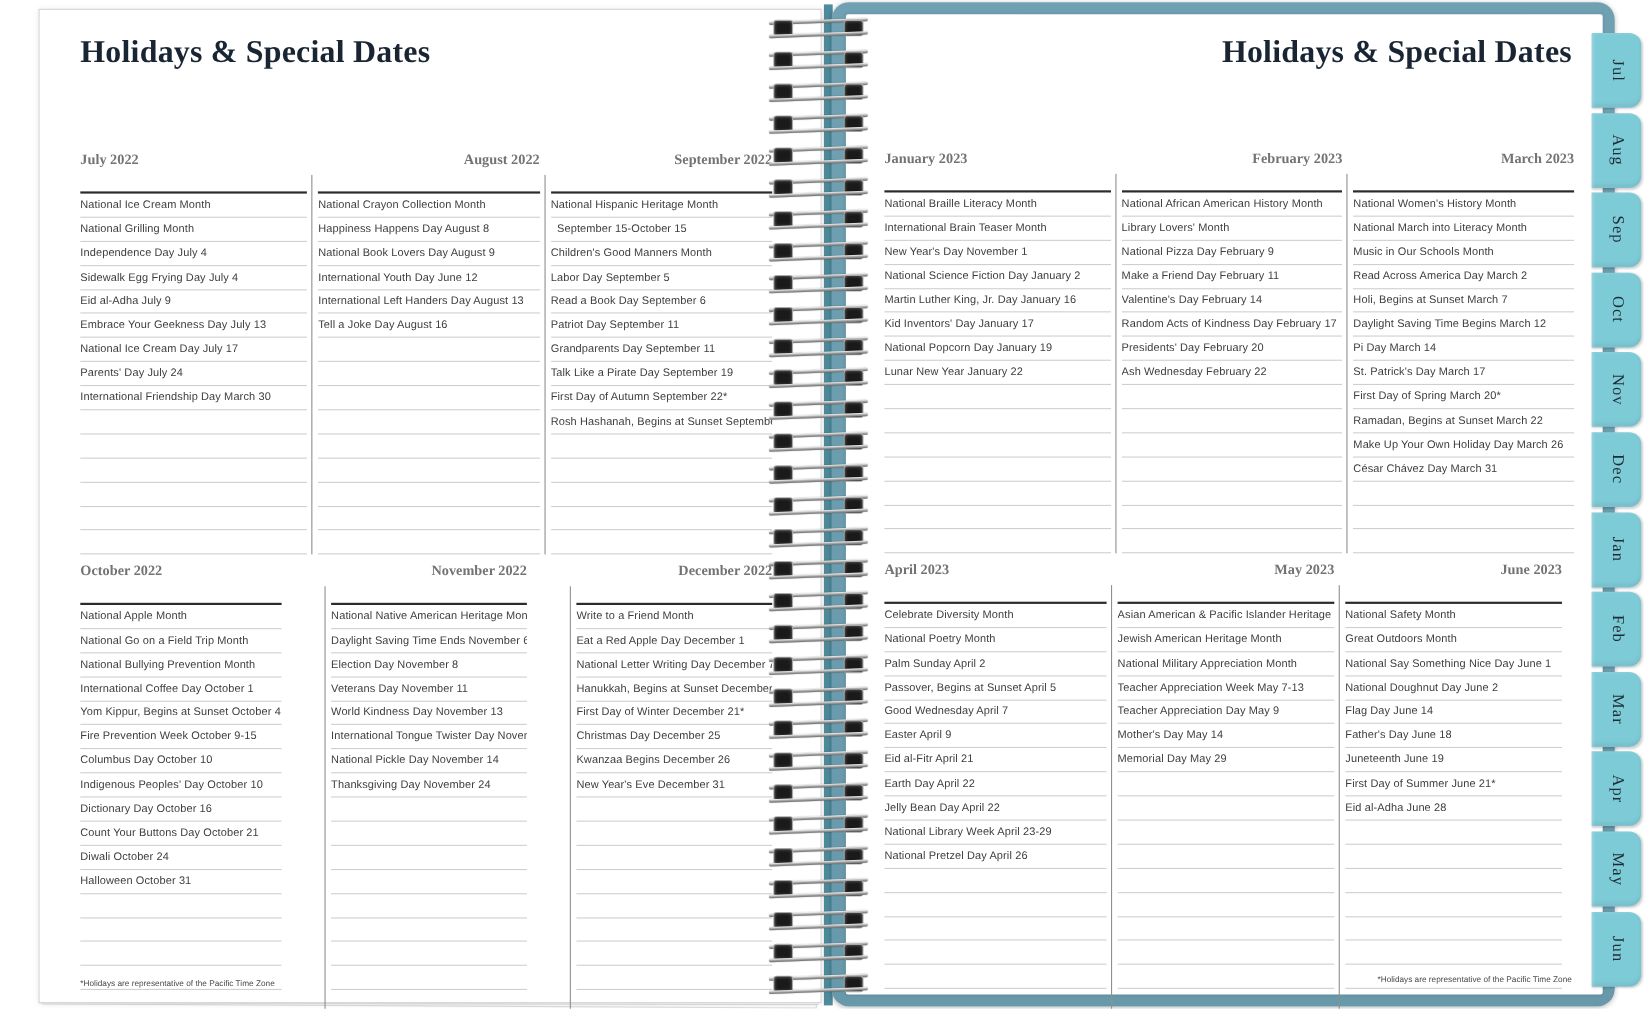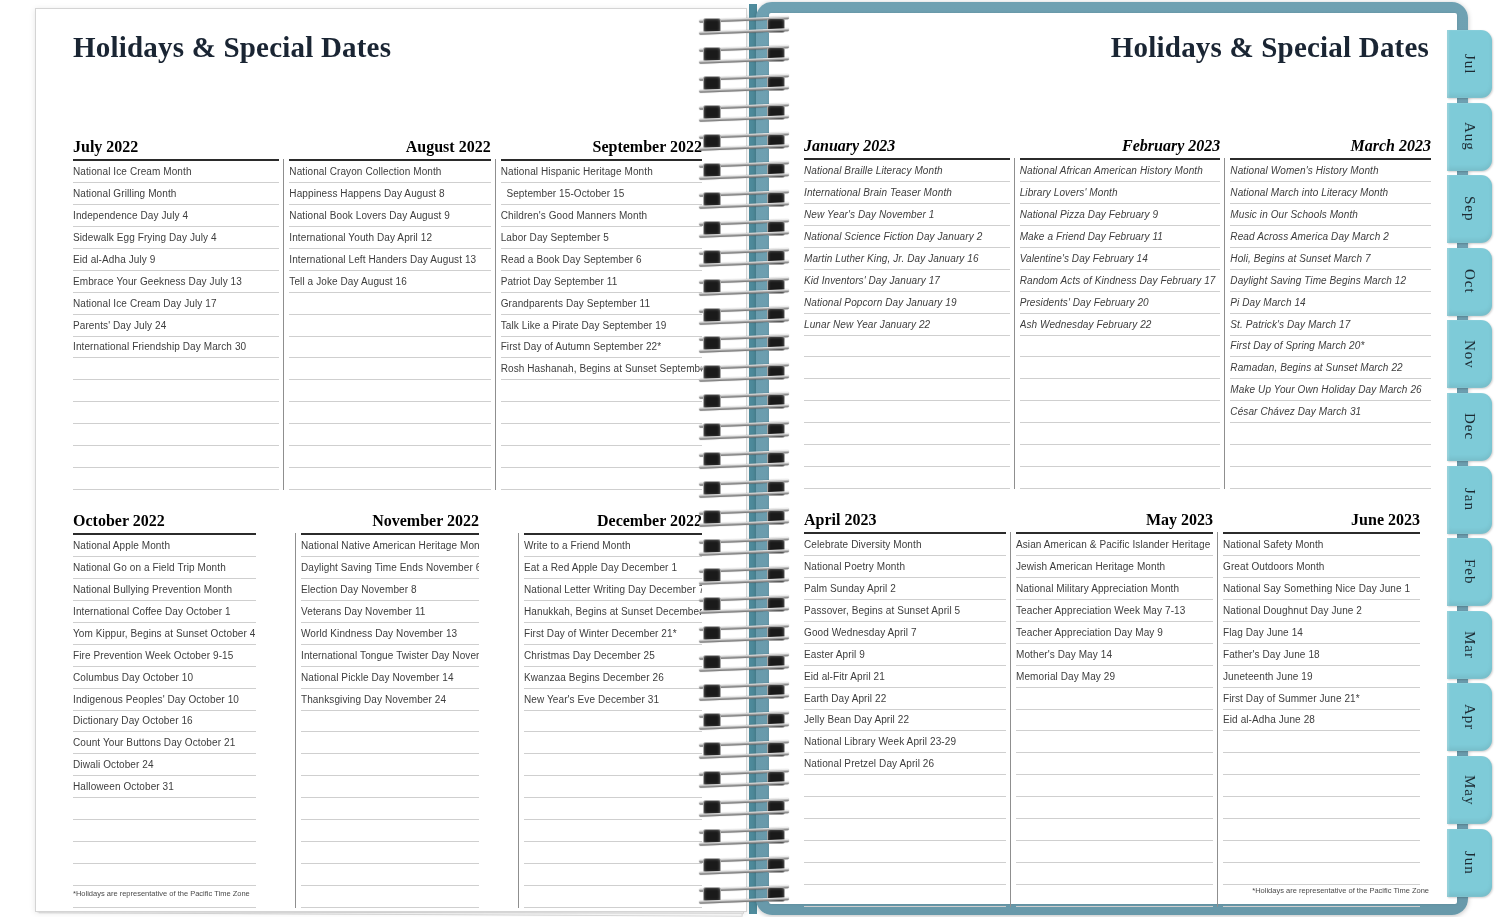--- a/index.html
+++ b/index.html
@@ -27,29 +27,29 @@
   
   .page-title{position:absolute;margin:0;font-family:"Liberation Serif",serif;
               font-weight:600;font-size:29px;color:var(--ink,#1a2533);letter-spacing:.2px;}
   .left-page .page-title{left:37px;top:22px;}
   .right-page .page-title{right:28px;top:18px;text-align:right;}
 
   
   .half{position:absolute;display:grid;grid-template-columns:1fr 1fr 1fr;column-gap:5px;}
   .left-page .half.top{left:37px;right:44px;top:129px;}
   .left-page .half.bottom{left:37px;right:44px;top:503px;gap:40px;}
-  .right-page .half.top{left:35px;right:26px;top:124px;font-style:italic;}
+  .right-page .half.top{left:35px;right:26px;top:124px;}
   .right-page .half.bottom{left:35px;right:37px;top:498px;}
 
   .month{position:relative;min-width:0;}
   .month:nth-child(n+2){padding-left:5px;text-align:right;}
   .month:nth-child(n+2)::before{content:'';position:absolute;left:-1px;top:21px;bottom:0;
       width:1px;background:#8f8f8f;}
-  .month-title{font-family:"Liberation Serif",serif;font-weight:bold;font-size:16px;
-      line-height:1.15;color:#000000;padding-bottom:3px;border-bottom:2px solid #2b2b2b;}
+  .month-title{font-family:"Liberation Serif",serif;font-weight:bold;font-size:13px;
+      line-height:1.15;color:#737373;padding-bottom:21px;border-bottom:2px solid #2b2b2b;}
   .row{height:20.9px;border-bottom:1px solid #cfcfcf;display:flex;align-items:center;
       font-size:10px;color:#3d3d3d;white-space:pre;overflow:hidden;letter-spacing:.1px;}
 
   .footnote{position:absolute;font-size:7.5px;color:#4a4a4a;}
   .left-page .footnote{left:37px;bottom:13px;}
   .right-page .footnote{right:28px;bottom:9px;text-align:right;}
 
   
   .tabs{position:absolute;left:1447px;top:0;width:45px;height:917px;z-index:4;}
   .tab{position:absolute;left:0;width:45px;background:var(--tab,#7ecbd8);
@@ -101,21 +101,21 @@
           <div class="row"></div>
           <div class="row"></div>
           <div class="row"></div>
           <div class="row"></div>
         </div>
         <div class="month">
           <div class="month-title">August 2022</div>
           <div class="row">National Crayon Collection Month</div>
           <div class="row">Happiness Happens Day August 8</div>
           <div class="row">National Book Lovers Day August 9</div>
-          <div class="row">International Youth Day April 12</div>
+          <div class="row">International Youth Day June 12</div>
           <div class="row">International Left Handers Day August 13</div>
           <div class="row">Tell a Joke Day August 16</div>
           <div class="row"></div>
           <div class="row"></div>
           <div class="row"></div>
           <div class="row"></div>
           <div class="row"></div>
           <div class="row"></div>
           <div class="row"></div>
           <div class="row"></div>

